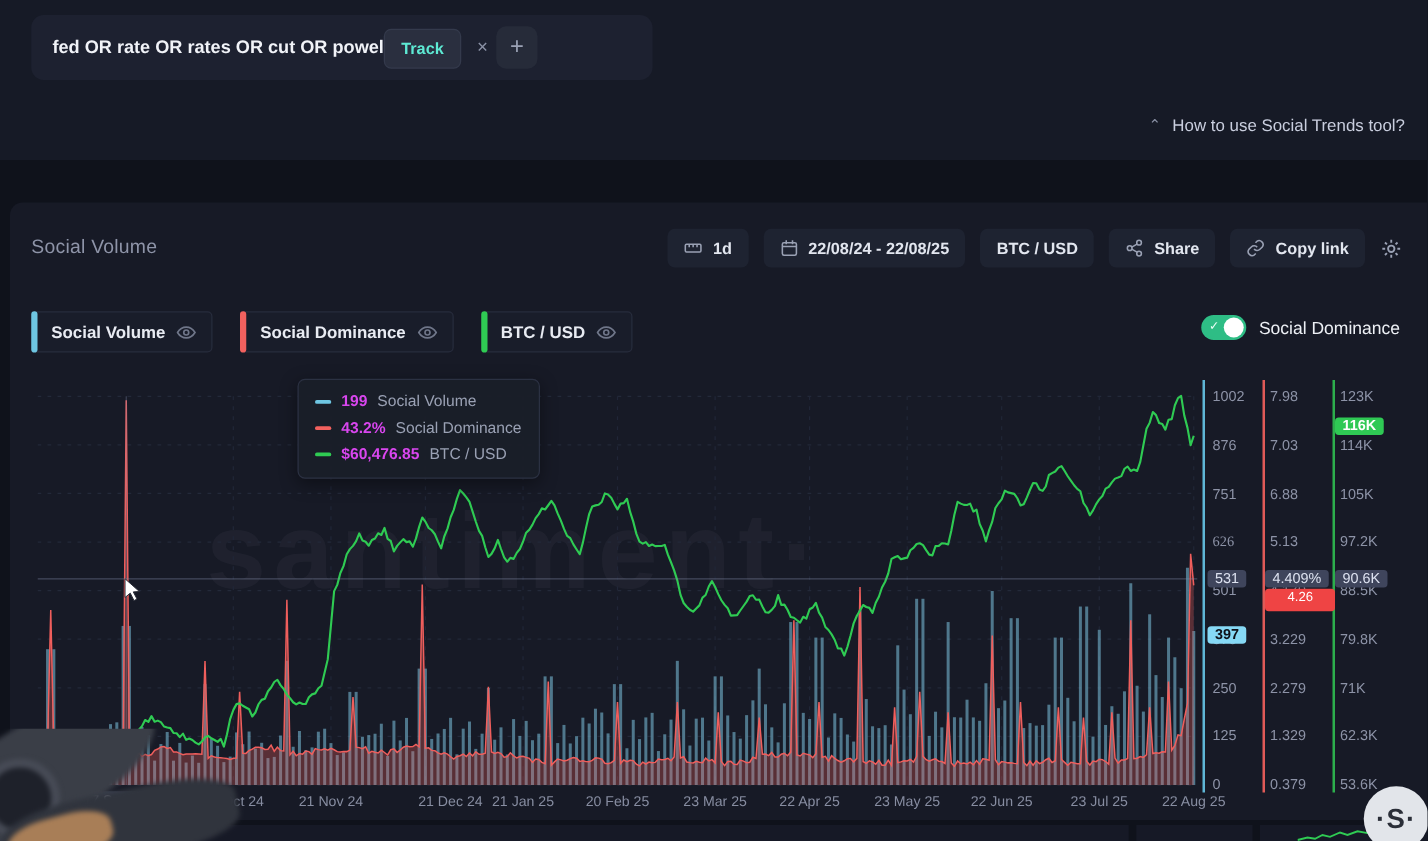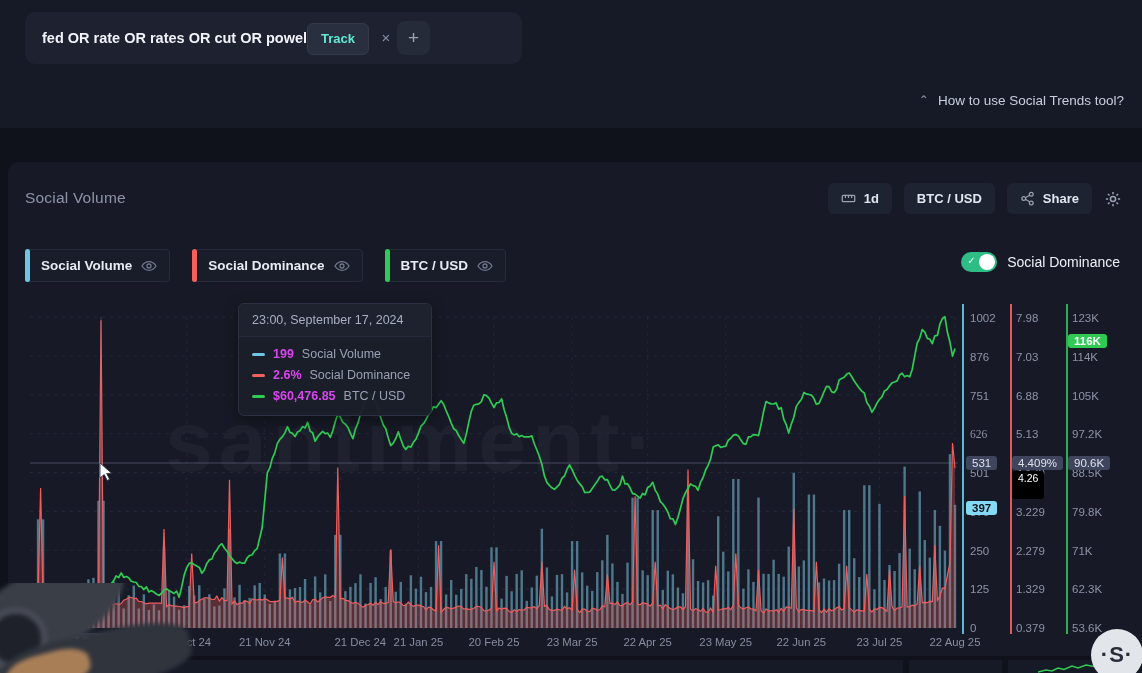--- a/index.html
+++ b/index.html
@@ -38,21 +38,21 @@
   #plot{position:absolute;left:30px;top:304px;width:928px;height:328px}
   .watermark{position:absolute;left:165px;top:392px;font-size:86px;font-weight:700;letter-spacing:6px;color:rgba(203,212,240,0.042);pointer-events:none;white-space:nowrap}
   
   .axis-line{position:absolute;top:304px;width:2px;height:330px}
   .axis-col{position:absolute;top:0;left:0}
   .axis-tick{position:absolute;transform:translateY(-50%);color:#8d93a7;font-size:11.5px;white-space:nowrap}
   .axis-badge{position:absolute;transform:translateY(-50%);font-size:11.5px;border-radius:3px;padding:1px 6px;white-space:nowrap;z-index:5}
   .badge-grey{background:#3f455c;color:#dde2f0}
   .badge-cyan{background:#86d9f5;color:#0e1118;font-weight:700}
   .badge-green{background:#2fc954;color:#ffffff;font-weight:700}
-  .badge-red-clip{position:absolute;height:28px;overflow:hidden;background:#000000;color:#fff;font-size:10.5px;line-height:14px;border-radius:3px;padding:0 6px;z-index:4}
+  .badge-red-clip{position:absolute;height:18px;overflow:hidden;background:#ef4444;color:#fff;font-size:10.5px;line-height:14px;border-radius:3px;padding:0 18px;z-index:4}
   
   .x-label{position:absolute;top:636px;transform:translateX(-50%);color:#878da1;font-size:11.3px;white-space:nowrap}
   .x-badge{position:absolute;left:60px;top:633px;width:65px;height:17px;line-height:17px;text-align:center;background:rgba(61,67,86,0.92);border-radius:3px;color:#ced3e4;font-size:11.3px;z-index:6}
   
   .tooltip{position:absolute;left:238px;top:303px;width:192px;background:rgba(26,30,41,0.96);border:1px solid #2b3142;border-radius:6px;z-index:10;box-shadow:0 4px 14px rgba(0,0,0,.4)}
   .tt-head{padding:9px 13px;color:#a9afc2;font-size:12.5px;border-bottom:1px solid #262c3b;background:rgba(34,38,51,0.5);border-radius:6px 6px 0 0}
   .tt-body{padding:10px 13px 12px}
   .tt-row{display:flex;align-items:center;gap:8px;margin:0 0 7px;font-size:12.5px;white-space:nowrap}
   .tt-row:last-child{margin-bottom:0}
   .tt-dash{width:13px;height:3px;border-radius:2px;flex:0 0 auto}
@@ -94,32 +94,50 @@
   <div class="ctl-chip">
     <span class="icon">
       <svg width="15" height="15" viewBox="0 0 24 24" fill="none" stroke="currentColor" stroke-width="2">
           <rect x="2" y="7" width="20" height="10" rx="1.5"></rect>
           <path d="M7 7v4M12 7v4M17 7v4"></path>
         </svg>
     </span>
     <span>1d</span>
   </div>
   <div class="ctl-chip">
+    <span class="icon">
+      <svg width="15" height="15" viewBox="0 0 24 24" fill="none" stroke="currentColor" stroke-width="2">
+          <rect x="3" y="5" width="18" height="16" rx="2"></rect>
+          <path d="M8 2v5M16 2v5M3 10h18"></path>
+        </svg>
+    </span>
+    <span>22/08/24 - 22/08/25</span>
+  </div>
+  <div class="ctl-chip">
     <span>BTC / USD</span>
   </div>
   <div class="ctl-chip">
     <span class="icon">
       <svg width="15" height="15" viewBox="0 0 24 24" fill="none" stroke="currentColor" stroke-width="2">
           <circle cx="18" cy="5" r="3"></circle>
           <circle cx="6" cy="12" r="3"></circle>
           <circle cx="18" cy="19" r="3"></circle>
           <path d="M8.6 10.7l6.8-3.9M8.6 13.3l6.8 3.9"></path>
         </svg>
     </span>
     <span>Share</span>
+  </div>
+  <div class="ctl-chip">
+    <span class="icon">
+      <svg width="15" height="15" viewBox="0 0 24 24" fill="none" stroke="currentColor" stroke-width="2">
+          <path d="M10 13a5 5 0 0 0 7.5.5l3-3a5 5 0 0 0-7-7l-1.7 1.7"></path>
+          <path d="M14 11a5 5 0 0 0-7.5-.5l-3 3a5 5 0 0 0 7 7l1.7-1.7"></path>
+        </svg>
+    </span>
+    <span>Copy link</span>
   </div>
   <div class="gear-btn">
     <span class="icon">
       <svg width="18" height="18" viewBox="0 0 24 24" fill="none" stroke="currentColor" stroke-width="2">
           <circle cx="12" cy="12" r="3.4"></circle>
           <path d="M12 2.5v3M12 18.5v3M2.5 12h3M18.5 12h3M5.3 5.3l2.1 2.1M16.6 16.6l2.1 2.1M18.7 5.3l-2.1 2.1M7.4 16.6l-2.1 2.1"></path>
         </svg>
     </span>
   </div>
 </div>
@@ -374,30 +392,29 @@
       <rect x="923.8" y="200.77944111776446" width="2.4" height="123.22055888223554" fill="rgba(125,196,224,0.55)"></rect>
       <path d="M3.0,284.8L5.5,290.2L8.0,291.8L10.6,184.0L13.1,295.9L15.6,296.2L18.1,298.2L20.6,296.0L23.2,295.7L25.7,295.8L28.2,298.7L30.7,298.3L33.2,297.4L35.7,295.3L38.3,294.0L40.8,293.2L43.3,291.9L45.8,292.5L48.3,293.2L50.9,292.0L53.4,291.7L55.9,292.8L58.4,293.8L60.9,293.1L63.5,290.8L66.0,291.6L68.5,294.8L71.0,16.3L73.5,295.2L76.1,298.4L78.6,301.5L81.1,298.3L83.6,301.1L86.1,299.5L88.7,300.5L91.2,299.6L93.7,296.2L96.2,295.2L98.7,293.5L101.2,293.3L103.8,294.7L106.3,294.1L108.8,297.5L111.3,297.5L113.8,298.7L116.4,299.8L118.9,299.2L121.4,299.1L123.9,299.1L126.4,299.0L129.0,299.2L131.5,299.4L134.0,224.9L136.5,302.7L139.0,300.6L141.6,301.6L144.1,302.1L146.6,302.2L149.1,302.5L151.6,302.8L154.1,303.5L156.7,302.6L159.2,302.4L161.7,249.5L164.2,298.6L166.7,298.7L169.3,296.4L171.8,295.3L174.3,293.8L176.8,293.8L179.3,294.2L181.9,295.5L184.4,295.4L186.9,292.1L189.4,297.0L191.9,293.7L194.5,296.5L197.0,296.7L199.5,175.8L202.0,299.9L204.5,297.0L207.0,300.6L209.6,298.8L212.1,299.3L214.6,296.8L217.1,297.3L219.6,299.4L222.2,294.9L224.7,295.7L227.2,296.0L229.7,295.1L232.2,296.1L234.8,294.6L237.3,295.8L239.8,297.3L242.3,297.6L244.8,297.3L247.4,297.3L249.9,296.1L252.4,253.6L254.9,293.7L257.4,294.1L260.0,295.0L262.5,293.4L265.0,298.5L267.5,297.1L270.0,297.8L272.5,298.4L275.1,296.1L277.6,298.0L280.1,300.0L282.6,295.8L285.1,295.1L287.7,297.9L290.2,296.0L292.7,293.8L295.2,292.8L297.7,293.4L300.3,293.3L302.8,291.5L305.3,293.4L307.8,163.6L310.3,294.5L312.9,294.3L315.4,296.3L317.9,296.6L320.4,298.3L322.9,299.4L325.4,298.3L328.0,299.3L330.5,301.4L333.0,303.2L335.5,301.2L338.0,300.6L340.6,299.3L343.1,301.2L345.6,298.4L348.1,300.7L350.6,297.5L353.2,299.4L355.7,299.4L358.2,298.6L360.7,245.4L363.2,297.6L365.8,298.8L368.3,297.8L370.8,298.9L373.3,301.7L375.8,301.3L378.3,298.2L380.9,300.7L383.4,302.4L385.9,301.2L388.4,301.1L390.9,301.9L393.5,302.7L396.0,305.9L398.5,303.2L401.0,303.6L403.5,305.9L406.1,306.9L408.6,241.3L411.1,308.1L413.6,305.5L416.1,303.2L418.7,303.9L421.2,304.7L423.7,304.2L426.2,302.9L428.7,302.0L431.3,302.6L433.8,305.1L436.3,304.7L438.8,305.3L441.3,305.4L443.8,304.3L446.4,302.3L448.9,302.5L451.4,303.4L453.9,306.6L456.4,307.0L459.0,306.1L461.5,304.2L464.0,257.7L466.5,306.7L469.0,304.0L471.6,305.3L474.1,304.2L476.6,304.5L479.1,307.3L481.6,308.7L484.2,305.7L486.7,307.2L489.2,305.6L491.7,306.2L494.2,305.9L496.7,303.2L499.3,303.8L501.8,303.6L504.3,302.6L506.8,304.6L509.3,301.5L511.9,257.7L514.4,302.4L516.9,301.4L519.4,305.6L521.9,306.1L524.5,306.4L527.0,305.1L529.5,305.8L532.0,306.1L534.5,302.5L537.1,304.7L539.6,303.7L542.1,306.3L544.6,265.9L547.1,305.2L549.7,308.5L552.2,305.2L554.7,305.1L557.2,307.4L559.7,307.6L562.2,304.1L564.8,304.9L567.3,306.1L569.8,305.8L572.3,301.8L574.8,302.8L577.4,270.0L579.9,299.4L582.4,299.2L584.9,300.5L587.4,298.0L590.0,301.6L592.5,301.6L595.0,299.4L597.5,298.6L600.0,300.6L602.6,297.7L605.1,192.2L607.6,299.9L610.1,300.8L612.6,298.6L615.1,299.3L617.7,300.0L620.2,302.1L622.7,299.0L625.2,257.7L627.7,301.8L630.3,301.1L632.8,304.9L635.3,300.6L637.8,302.7L640.3,304.4L642.9,305.7L645.4,304.6L647.9,302.9L650.4,302.8L652.9,305.5L655.5,302.7L658.0,165.6L660.5,305.2L663.0,306.7L665.5,304.6L668.0,305.5L670.6,307.3L673.1,304.2L675.6,308.2L678.1,308.2L680.6,304.1L683.2,308.2L685.7,261.8L688.2,306.1L690.7,305.5L693.2,304.6L695.8,304.8L698.3,303.5L700.8,305.6L703.3,301.1L705.8,249.5L708.4,301.1L710.9,303.8L713.4,305.0L715.9,303.8L718.4,303.0L721.0,305.0L723.5,305.2L726.0,306.8L728.5,265.9L731.0,306.4L733.5,309.1L736.1,304.8L738.6,307.0L741.1,306.5L743.6,307.2L746.1,305.7L748.7,307.8L751.2,304.5L753.7,307.3L756.2,303.0L758.7,303.4L761.3,304.2L763.8,204.5L766.3,303.8L768.8,307.7L771.3,305.3L773.9,305.7L776.4,306.3L778.9,306.3L781.4,306.7L783.9,307.0L786.4,257.7L789.0,306.0L791.5,308.5L794.0,304.9L796.5,308.2L799.0,304.6L801.6,306.9L804.1,305.8L806.6,303.8L809.1,302.6L811.6,306.0L814.2,304.6L816.7,261.8L819.2,303.6L821.7,305.9L824.2,308.2L826.8,305.8L829.3,306.4L831.8,306.9L834.3,306.9L836.8,270.0L839.3,305.1L841.9,308.0L844.4,304.9L846.9,305.3L849.4,303.4L851.9,303.7L854.5,305.2L857.0,307.3L859.5,265.9L862.0,302.5L864.5,306.5L867.1,304.0L869.6,304.0L872.1,302.8L874.6,192.2L877.1,303.0L879.7,302.6L882.2,301.2L884.7,301.9L887.2,299.8L889.7,261.8L892.3,298.8L894.8,298.3L897.3,298.6L899.8,297.4L902.3,297.6L904.8,241.3L907.4,296.2L909.9,292.4L912.4,283.9L914.9,284.5L917.4,271.4L920.0,258.6L922.5,139.0L925.0,164.3L925,324L3,324Z" fill="rgba(242,97,94,0.30)" stroke="none"></path>
       <path d="M3.0,284.8L5.5,290.2L8.0,291.8L10.6,184.0L13.1,295.9L15.6,296.2L18.1,298.2L20.6,296.0L23.2,295.7L25.7,295.8L28.2,298.7L30.7,298.3L33.2,297.4L35.7,295.3L38.3,294.0L40.8,293.2L43.3,291.9L45.8,292.5L48.3,293.2L50.9,292.0L53.4,291.7L55.9,292.8L58.4,293.8L60.9,293.1L63.5,290.8L66.0,291.6L68.5,294.8L71.0,16.3L73.5,295.2L76.1,298.4L78.6,301.5L81.1,298.3L83.6,301.1L86.1,299.5L88.7,300.5L91.2,299.6L93.7,296.2L96.2,295.2L98.7,293.5L101.2,293.3L103.8,294.7L106.3,294.1L108.8,297.5L111.3,297.5L113.8,298.7L116.4,299.8L118.9,299.2L121.4,299.1L123.9,299.1L126.4,299.0L129.0,299.2L131.5,299.4L134.0,224.9L136.5,302.7L139.0,300.6L141.6,301.6L144.1,302.1L146.6,302.2L149.1,302.5L151.6,302.8L154.1,303.5L156.7,302.6L159.2,302.4L161.7,249.5L164.2,298.6L166.7,298.7L169.3,296.4L171.8,295.3L174.3,293.8L176.8,293.8L179.3,294.2L181.9,295.5L184.4,295.4L186.9,292.1L189.4,297.0L191.9,293.7L194.5,296.5L197.0,296.7L199.5,175.8L202.0,299.9L204.5,297.0L207.0,300.6L209.6,298.8L212.1,299.3L214.6,296.8L217.1,297.3L219.6,299.4L222.2,294.9L224.7,295.7L227.2,296.0L229.7,295.1L232.2,296.1L234.8,294.6L237.3,295.8L239.8,297.3L242.3,297.6L244.8,297.3L247.4,297.3L249.9,296.1L252.4,253.6L254.9,293.7L257.4,294.1L260.0,295.0L262.5,293.4L265.0,298.5L267.5,297.1L270.0,297.8L272.5,298.4L275.1,296.1L277.6,298.0L280.1,300.0L282.6,295.8L285.1,295.1L287.7,297.9L290.2,296.0L292.7,293.8L295.2,292.8L297.7,293.4L300.3,293.3L302.8,291.5L305.3,293.4L307.8,163.6L310.3,294.5L312.9,294.3L315.4,296.3L317.9,296.6L320.4,298.3L322.9,299.4L325.4,298.3L328.0,299.3L330.5,301.4L333.0,303.2L335.5,301.2L338.0,300.6L340.6,299.3L343.1,301.2L345.6,298.4L348.1,300.7L350.6,297.5L353.2,299.4L355.7,299.4L358.2,298.6L360.7,245.4L363.2,297.6L365.8,298.8L368.3,297.8L370.8,298.9L373.3,301.7L375.8,301.3L378.3,298.2L380.9,300.7L383.4,302.4L385.9,301.2L388.4,301.1L390.9,301.9L393.5,302.7L396.0,305.9L398.5,303.2L401.0,303.6L403.5,305.9L406.1,306.9L408.6,241.3L411.1,308.1L413.6,305.5L416.1,303.2L418.7,303.9L421.2,304.7L423.7,304.2L426.2,302.9L428.7,302.0L431.3,302.6L433.8,305.1L436.3,304.7L438.8,305.3L441.3,305.4L443.8,304.3L446.4,302.3L448.9,302.5L451.4,303.4L453.9,306.6L456.4,307.0L459.0,306.1L461.5,304.2L464.0,257.7L466.5,306.7L469.0,304.0L471.6,305.3L474.1,304.2L476.6,304.5L479.1,307.3L481.6,308.7L484.2,305.7L486.7,307.2L489.2,305.6L491.7,306.2L494.2,305.9L496.7,303.2L499.3,303.8L501.8,303.6L504.3,302.6L506.8,304.6L509.3,301.5L511.9,257.7L514.4,302.4L516.9,301.4L519.4,305.6L521.9,306.1L524.5,306.4L527.0,305.1L529.5,305.8L532.0,306.1L534.5,302.5L537.1,304.7L539.6,303.7L542.1,306.3L544.6,265.9L547.1,305.2L549.7,308.5L552.2,305.2L554.7,305.1L557.2,307.4L559.7,307.6L562.2,304.1L564.8,304.9L567.3,306.1L569.8,305.8L572.3,301.8L574.8,302.8L577.4,270.0L579.9,299.4L582.4,299.2L584.9,300.5L587.4,298.0L590.0,301.6L592.5,301.6L595.0,299.4L597.5,298.6L600.0,300.6L602.6,297.7L605.1,192.2L607.6,299.9L610.1,300.8L612.6,298.6L615.1,299.3L617.7,300.0L620.2,302.1L622.7,299.0L625.2,257.7L627.7,301.8L630.3,301.1L632.8,304.9L635.3,300.6L637.8,302.7L640.3,304.4L642.9,305.7L645.4,304.6L647.9,302.9L650.4,302.8L652.9,305.5L655.5,302.7L658.0,165.6L660.5,305.2L663.0,306.7L665.5,304.6L668.0,305.5L670.6,307.3L673.1,304.2L675.6,308.2L678.1,308.2L680.6,304.1L683.2,308.2L685.7,261.8L688.2,306.1L690.7,305.5L693.2,304.6L695.8,304.8L698.3,303.5L700.8,305.6L703.3,301.1L705.8,249.5L708.4,301.1L710.9,303.8L713.4,305.0L715.9,303.8L718.4,303.0L721.0,305.0L723.5,305.2L726.0,306.8L728.5,265.9L731.0,306.4L733.5,309.1L736.1,304.8L738.6,307.0L741.1,306.5L743.6,307.2L746.1,305.7L748.7,307.8L751.2,304.5L753.7,307.3L756.2,303.0L758.7,303.4L761.3,304.2L763.8,204.5L766.3,303.8L768.8,307.7L771.3,305.3L773.9,305.7L776.4,306.3L778.9,306.3L781.4,306.7L783.9,307.0L786.4,257.7L789.0,306.0L791.5,308.5L794.0,304.9L796.5,308.2L799.0,304.6L801.6,306.9L804.1,305.8L806.6,303.8L809.1,302.6L811.6,306.0L814.2,304.6L816.7,261.8L819.2,303.6L821.7,305.9L824.2,308.2L826.8,305.8L829.3,306.4L831.8,306.9L834.3,306.9L836.8,270.0L839.3,305.1L841.9,308.0L844.4,304.9L846.9,305.3L849.4,303.4L851.9,303.7L854.5,305.2L857.0,307.3L859.5,265.9L862.0,302.5L864.5,306.5L867.1,304.0L869.6,304.0L872.1,302.8L874.6,192.2L877.1,303.0L879.7,302.6L882.2,301.2L884.7,301.9L887.2,299.8L889.7,261.8L892.3,298.8L894.8,298.3L897.3,298.6L899.8,297.4L902.3,297.6L904.8,241.3L907.4,296.2L909.9,292.4L912.4,283.9L914.9,284.5L917.4,271.4L920.0,258.6L922.5,139.0L925.0,164.3" fill="none" stroke="#ef5e5c" stroke-width="1.2"></path>
       <path d="M3.0,289.5L5.5,293.4L8.0,292.5L10.6,296.1L13.1,295.5L15.6,299.6L18.1,304.4L20.6,307.7L23.2,309.4L25.7,308.8L28.2,313.2L30.7,313.9L33.2,314.5L35.7,314.7L38.3,317.9L40.8,318.6L43.3,319.0L45.8,316.8L48.3,310.0L50.9,305.3L53.4,307.2L55.9,302.3L58.4,299.6L60.9,301.0L63.5,297.8L66.0,294.7L68.5,295.3L71.0,294.1L73.5,288.4L76.1,285.9L78.6,284.0L81.1,279.8L83.6,276.9L86.1,272.0L88.7,273.5L91.2,268.9L93.7,273.4L96.2,272.5L98.7,273.7L101.2,277.2L103.8,278.0L106.3,278.5L108.8,282.4L111.3,282.6L113.8,285.7L116.4,282.9L118.9,287.9L121.4,286.8L123.9,288.0L126.4,290.1L129.0,291.5L131.5,289.2L134.0,286.0L136.5,284.7L139.0,286.6L141.6,288.0L144.1,289.5L146.6,287.1L149.1,293.3L151.6,283.4L154.1,271.3L156.7,263.9L159.2,259.3L161.7,258.7L164.2,260.6L166.7,262.0L169.3,263.4L171.8,269.2L174.3,266.0L176.8,259.4L179.3,255.9L181.9,255.0L184.4,249.0L186.9,246.0L189.4,241.6L191.9,239.8L194.5,244.3L197.0,247.2L199.5,251.7L202.0,254.5L204.5,257.8L207.0,259.5L209.6,258.0L212.1,259.2L214.6,259.2L217.1,253.8L219.6,251.5L222.2,250.7L224.7,246.6L227.2,244.6L229.7,234.0L232.2,223.5L234.8,195.9L237.3,168.9L239.8,163.9L242.3,154.4L244.8,148.9L247.4,139.4L249.9,135.3L252.4,132.7L254.9,128.9L257.4,122.7L260.0,128.4L262.5,129.4L265.0,132.6L267.5,128.0L270.0,126.8L272.5,122.6L275.1,124.0L277.6,118.3L280.1,127.1L282.6,128.8L285.1,137.2L287.7,132.7L290.2,129.9L292.7,127.3L295.2,129.7L297.7,129.1L300.3,133.4L302.8,126.7L305.3,117.5L307.8,110.0L310.3,113.3L312.9,118.4L315.4,120.2L317.9,123.4L320.4,129.3L322.9,134.7L325.4,125.2L328.0,118.9L330.5,109.8L333.0,103.9L335.5,95.1L338.0,88.1L340.6,90.8L343.1,93.9L345.6,97.5L348.1,105.3L350.6,113.2L353.2,120.7L355.7,124.7L358.2,133.8L360.7,141.6L363.2,139.1L365.8,134.5L368.3,127.9L370.8,135.2L373.3,141.9L375.8,145.4L378.3,142.3L380.9,143.1L383.4,138.3L385.9,135.2L388.4,129.4L390.9,122.2L393.5,119.7L396.0,115.7L398.5,110.5L401.0,107.3L403.5,102.7L406.1,103.6L408.6,100.2L411.1,96.7L413.6,100.3L416.1,106.7L418.7,112.5L421.2,119.1L423.7,124.7L426.2,126.5L428.7,131.5L431.3,135.6L433.8,139.4L436.3,130.1L438.8,118.3L441.3,107.4L443.8,101.2L446.4,100.3L448.9,99.8L451.4,97.6L453.9,90.7L456.4,91.6L459.0,94.2L461.5,99.1L464.0,103.5L466.5,98.9L469.0,98.5L471.6,95.0L474.1,105.5L476.6,113.3L479.1,123.1L481.6,129.3L484.2,130.9L486.7,129.7L489.2,132.8L491.7,131.6L494.2,132.9L496.7,132.8L499.3,132.8L501.8,131.9L504.3,139.7L506.8,145.8L509.3,152.3L511.9,160.5L514.4,171.9L516.9,178.4L519.4,181.4L521.9,183.8L524.5,185.3L527.0,182.8L529.5,180.3L532.0,174.1L534.5,172.0L537.1,165.0L539.6,160.9L542.1,165.6L544.6,171.3L547.1,176.2L549.7,179.9L552.2,182.6L554.7,188.5L557.2,188.3L559.7,188.1L562.2,184.4L564.8,180.8L567.3,177.3L569.8,172.8L572.3,172.2L574.8,175.8L577.4,175.7L579.9,181.2L582.4,185.8L584.9,186.1L587.4,183.9L590.0,180.7L592.5,172.1L595.0,179.9L597.5,179.7L600.0,183.8L602.6,189.6L605.1,190.2L607.6,192.2L610.1,194.1L612.6,189.4L615.1,190.9L617.7,183.4L620.2,182.0L622.7,178.3L625.2,186.1L627.7,190.1L630.3,197.6L632.8,200.0L635.3,203.5L637.8,208.0L640.3,214.7L642.9,214.8L645.4,220.5L647.9,213.6L650.4,204.6L652.9,194.7L655.5,188.6L658.0,184.5L660.5,180.0L663.0,181.6L665.5,182.3L668.0,186.3L670.6,178.2L673.1,173.4L675.6,166.0L678.1,161.4L680.6,154.8L683.2,143.1L685.7,141.8L688.2,140.8L690.7,143.4L693.2,142.7L695.8,142.1L698.3,136.2L700.8,134.3L703.3,131.2L705.8,130.6L708.4,132.1L710.9,136.1L713.4,139.7L715.9,140.3L718.4,132.9L721.0,132.7L723.5,130.6L726.0,130.8L728.5,131.6L731.0,120.8L733.5,107.8L736.1,97.5L738.6,98.9L741.1,99.9L743.6,100.0L746.1,98.9L748.7,105.3L751.2,103.7L753.7,115.1L756.2,120.6L758.7,129.1L761.3,120.1L763.8,113.3L766.3,102.4L768.8,98.6L771.3,95.5L773.9,88.5L776.4,89.9L778.9,90.5L781.4,91.1L783.9,94.6L786.4,100.3L789.0,99.4L791.5,93.9L794.0,87.8L796.5,82.4L799.0,82.6L801.6,87.6L804.1,88.7L806.6,85.2L809.1,76.0L811.6,74.5L814.2,73.2L816.7,70.1L819.2,68.9L821.7,72.8L824.2,77.0L826.8,80.7L829.3,84.2L831.8,87.1L834.3,89.0L836.8,98.4L839.3,102.0L841.9,108.2L844.4,104.3L846.9,99.3L849.4,95.5L851.9,92.8L854.5,86.9L857.0,85.5L859.5,81.9L862.0,78.9L864.5,78.0L867.1,76.9L869.6,71.0L872.1,69.2L874.6,72.8L877.1,71.6L879.7,72.8L882.2,65.5L884.7,52.2L887.2,39.0L889.7,34.3L892.3,25.6L894.8,28.1L897.3,34.4L899.8,35.2L902.3,39.7L904.8,31.8L907.4,31.3L909.9,20.2L912.4,14.5L914.9,12.7L917.4,28.3L920.0,38.3L922.5,52.2L925.0,44.6" fill="none" stroke="#2fcb53" stroke-width="1.7" stroke-linejoin="round"></path>
       <line x1="71.01639344262296" x2="71.01639344262296" y1="13" y2="324" stroke="rgba(130,140,170,0.35)" stroke-width="1"></line>
       <line x1="0" x2="928" y1="159" y2="159" stroke="rgba(130,140,170,0.42)" stroke-width="1"></line>
       <polygon points="0,0 0,15 4.2,11.5 7.2,17.5 9.6,16.2 6.6,10.5 11.5,10.2" fill="#ffffff" stroke="#2a2d38" stroke-width="0.8" transform="translate(70.01639344262296,159)"></polygon>
     </svg></div>
 
 <div class="tooltip">
-  <div class="tt-head">23:00, September 17, 2024</div>
   <div class="tt-body">
     <div class="tt-row">
       <span class="tt-dash" style="background:#6ec6e2"></span>
       <span class="tt-val">199</span>
       <span class="tt-lab">Social Volume</span>
     </div>
     <div class="tt-row">
       <span class="tt-dash" style="background:#f2615e"></span>
-      <span class="tt-val">2.6%</span>
+      <span class="tt-val">43.2%</span>
       <span class="tt-lab">Social Dominance</span>
     </div>
     <div class="tt-row">
       <span class="tt-dash" style="background:#2fcb53"></span>
       <span class="tt-val">$60,476.85</span>
       <span class="tt-lab">BTC / USD</span>
     </div>
   </div>
 </div>
 

